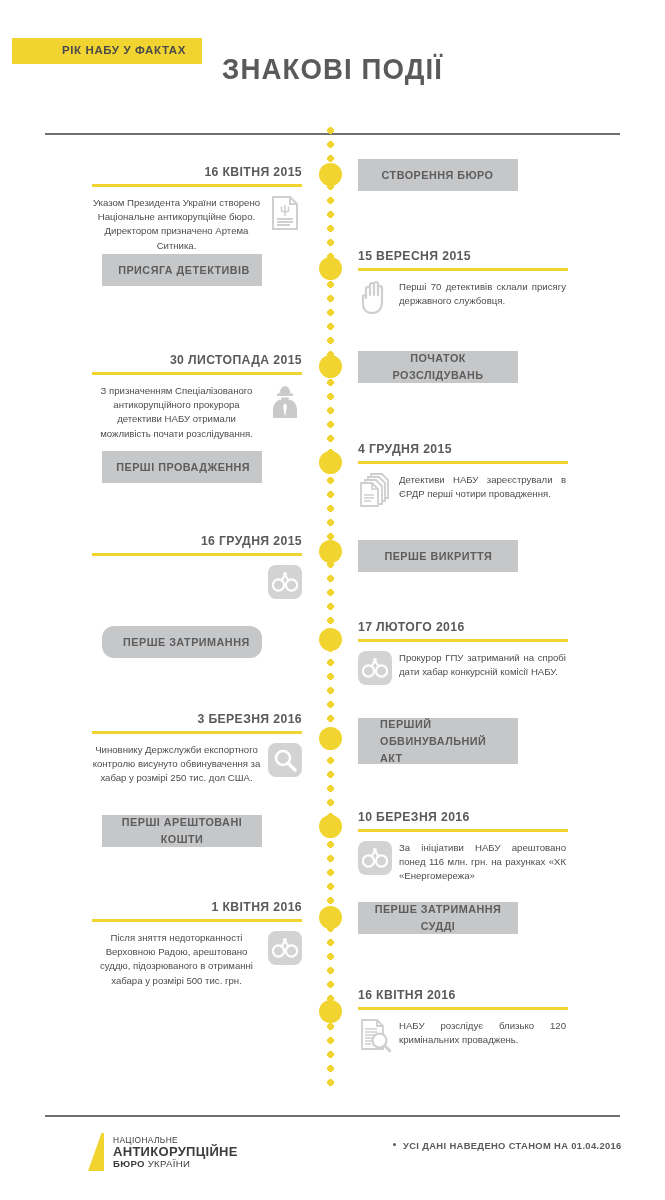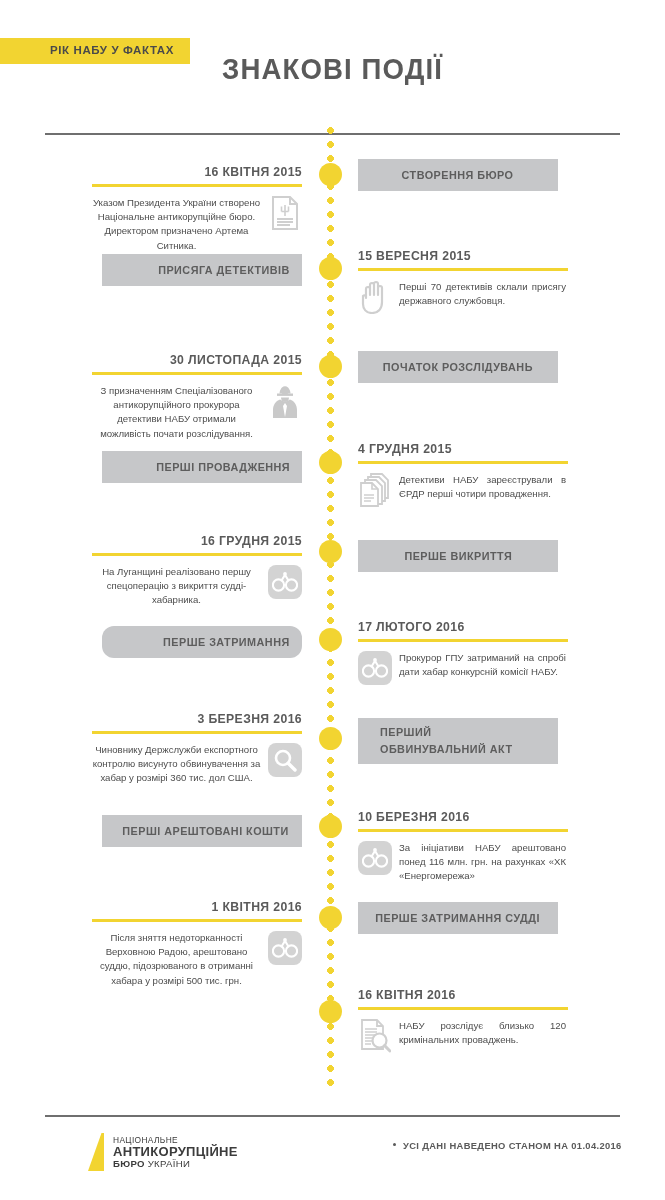--- a/index.html
+++ b/index.html
@@ -13,21 +13,21 @@
     position: relative;
   }
 
   
   .header {
     position: relative;
     height: 112px;
   }
   .kicker {
     position: absolute;
-    left: 0;
+    left: 12px;
     top: 38px;
     background: #f2d431;
     color: #4a4a4a;
     font-size: 11.5px;
     font-weight: bold;
     letter-spacing: 0.6px;
     padding: 7px 16px 7px 50px;
     line-height: 1;
   }
   .main-title {
@@ -137,21 +137,21 @@
   }
   .icon.boxed {
     background: #d3d3d3;
     border-radius: 8px;
   }
   .icon svg { display: block; }
 
   
   .chip {
     position: absolute;
-    width: 200px;
+    width: 160px;
     background: #c6c7c9;
     color: #5d5d5d;
     font-size: 11.5px;
     font-weight: bold;
     letter-spacing: 0.5px;
     display: flex;
     align-items: center;
     justify-content: center;
     text-align: center;
     z-index: 2;
@@ -318,21 +318,20 @@
       <div class="date-rule"></div>
       <div class="body">
         <div class="icon boxed">
           <svg width="26" height="22" viewBox="0 0 26 22">
       <circle cx="6.5" cy="14" r="5.6" fill="none" stroke="#fff" stroke-width="2.1"></circle>
       <circle cx="19.5" cy="14" r="5.6" fill="none" stroke="#fff" stroke-width="2.1"></circle>
       <path d="M9.5 9.5 L13 4 L16.5 9.5" fill="none" stroke="#fff" stroke-width="2.1" stroke-linecap="round"></path>
       <circle cx="13" cy="3" r="1.9" fill="#fff"></circle>
     </svg>
         </div>
-        <div class="desc">На Луганщині реалізовано першу спецоперацію з викриття суддi-хабарника.</div>
       </div>
     </div>
     <div class="node" style="top: 540px;"></div>
     <div class="block right" style="top: 619px;">
       <div class="date">17 ЛЮТОГО 2016</div>
       <div class="date-rule"></div>
       <div class="body">
         <div class="icon boxed">
           <svg width="26" height="22" viewBox="0 0 26 22">
       <circle cx="6.5" cy="14" r="5.6" fill="none" stroke="#fff" stroke-width="2.1"></circle>
@@ -348,21 +347,21 @@
     <div class="block left" style="top: 711px;">
       <div class="date">3 БЕРЕЗНЯ 2016</div>
       <div class="date-rule"></div>
       <div class="body">
         <div class="icon boxed">
           <svg width="24" height="24" viewBox="0 0 24 24">
       <circle cx="10" cy="10" r="7" fill="none" stroke="#fff" stroke-width="2.6"></circle>
       <path d="M15.2 15.2 L22 22" stroke="#fff" stroke-width="3.4" stroke-linecap="round"></path>
     </svg>
         </div>
-        <div class="desc">Чиновнику Держслужби експортного контролю висунуто обвинувачення за хабар у розмірі 360 тис. дол США.</div>
+        <div class="desc">Чиновнику Держслужби експортного контролю висунуто обвинувачення за хабар у розмірі 250 тис. дол США.</div>
       </div>
     </div>
     <div class="node" style="top: 727px;"></div>
     <div class="block right" style="top: 809px;">
       <div class="date">10 БЕРЕЗНЯ 2016</div>
       <div class="date-rule"></div>
       <div class="body">
         <div class="icon boxed">
           <svg width="26" height="22" viewBox="0 0 26 22">
       <circle cx="6.5" cy="14" r="5.6" fill="none" stroke="#fff" stroke-width="2.1"></circle>

